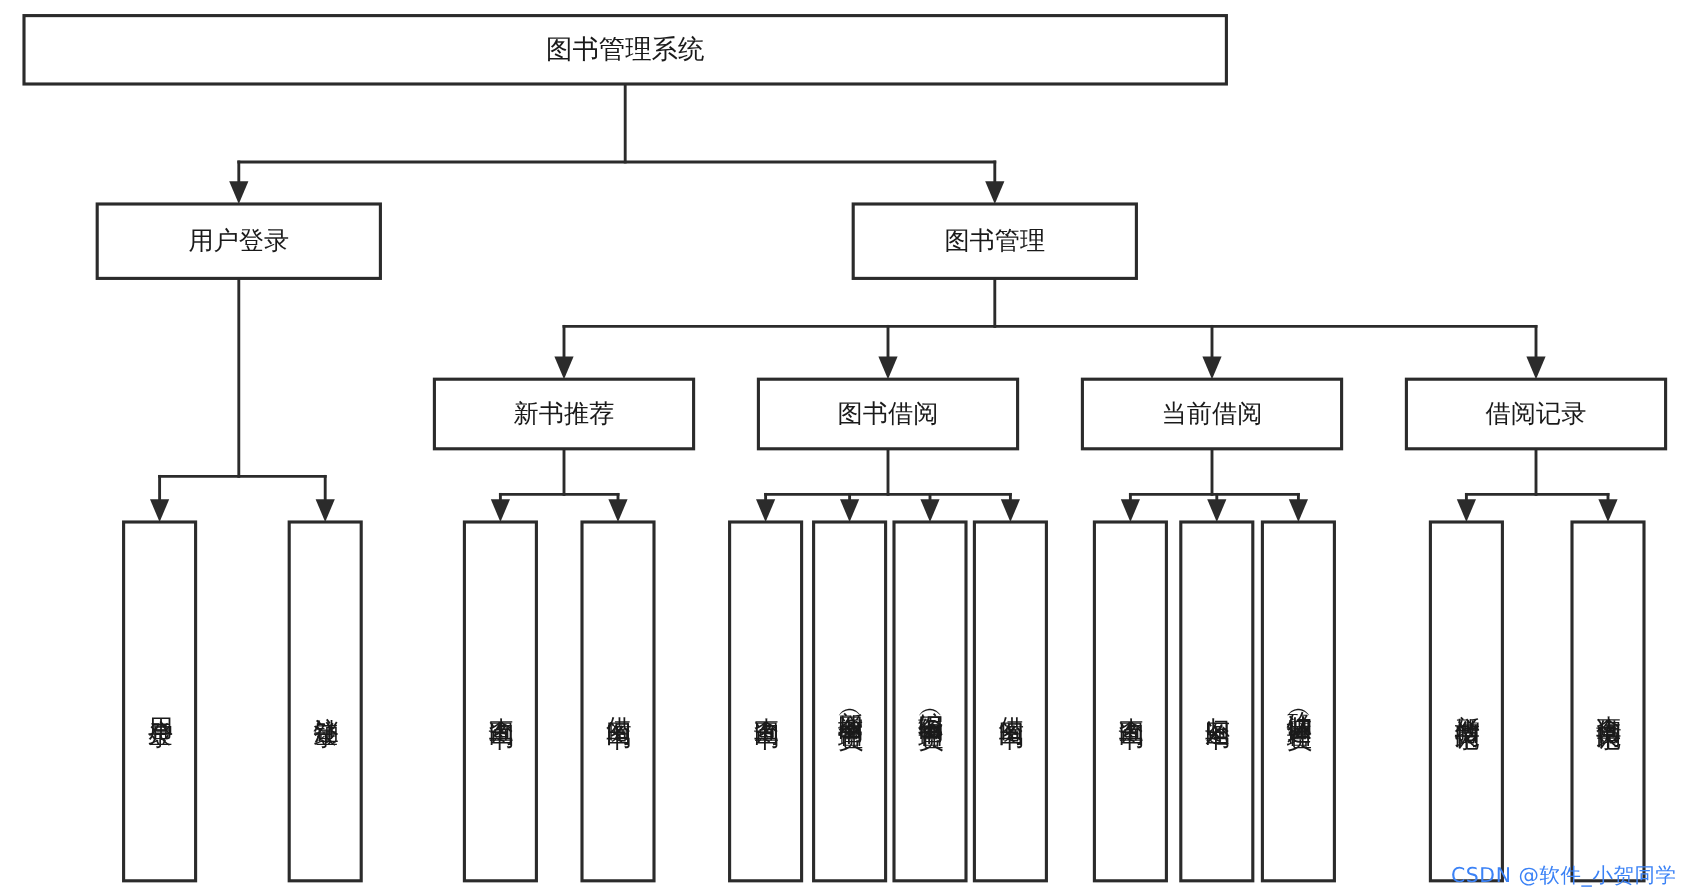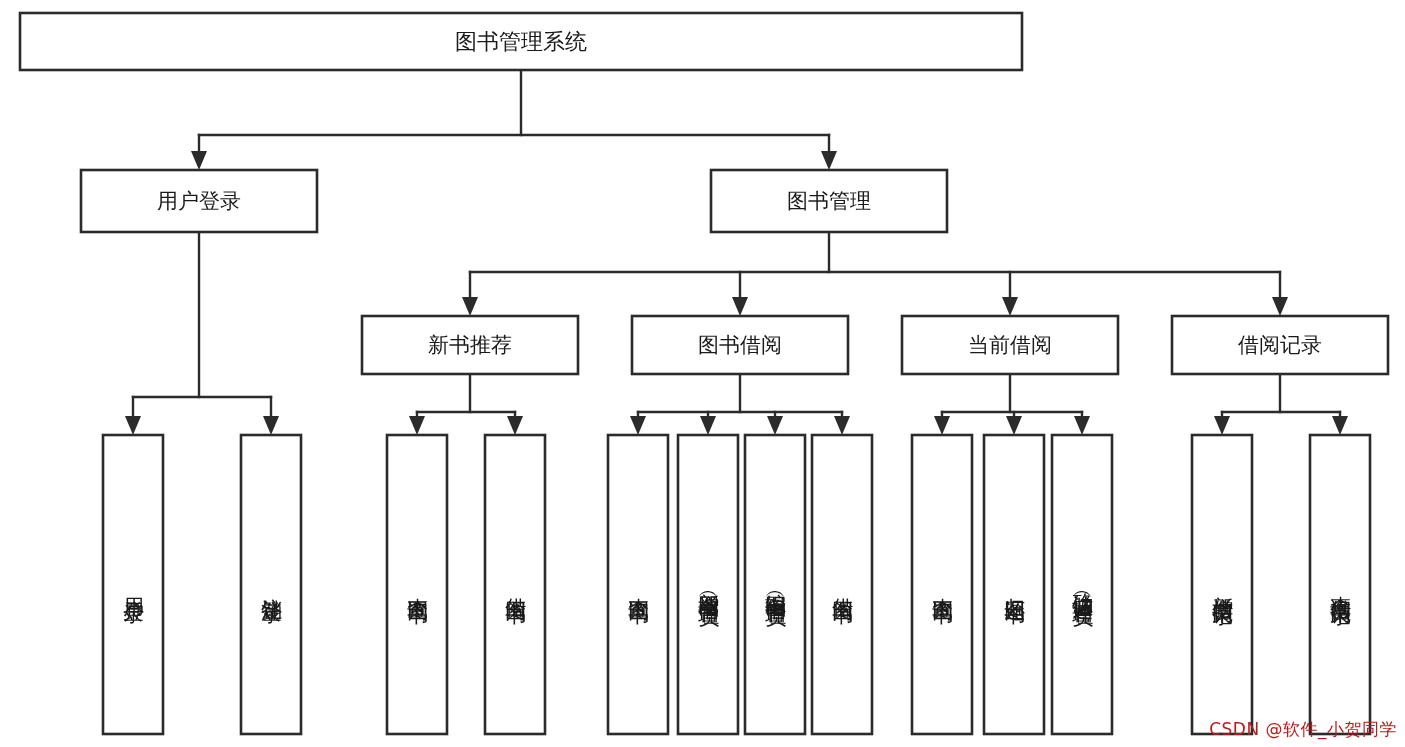--- a/index.html
+++ b/index.html
@@ -74,21 +74,21 @@
     color: #1a1a1a;
     letter-spacing: 2px;
     white-space: nowrap;
   }
   .watermark {
     position: absolute;
     right: 8px;
     bottom: 6px;
     font-family: "DejaVu Sans", "Liberation Sans", sans-serif;
     font-size: 17px;
-    color: #b91c1c;
+    color: #3b82f6;
     letter-spacing: 0.5px;
     user-select: none;
   }
 </style>
 </head>
 <body>
 
 <div id="diagram-root">
 
   <svg class="diagram-canvas" viewBox="0 0 1405 747">

